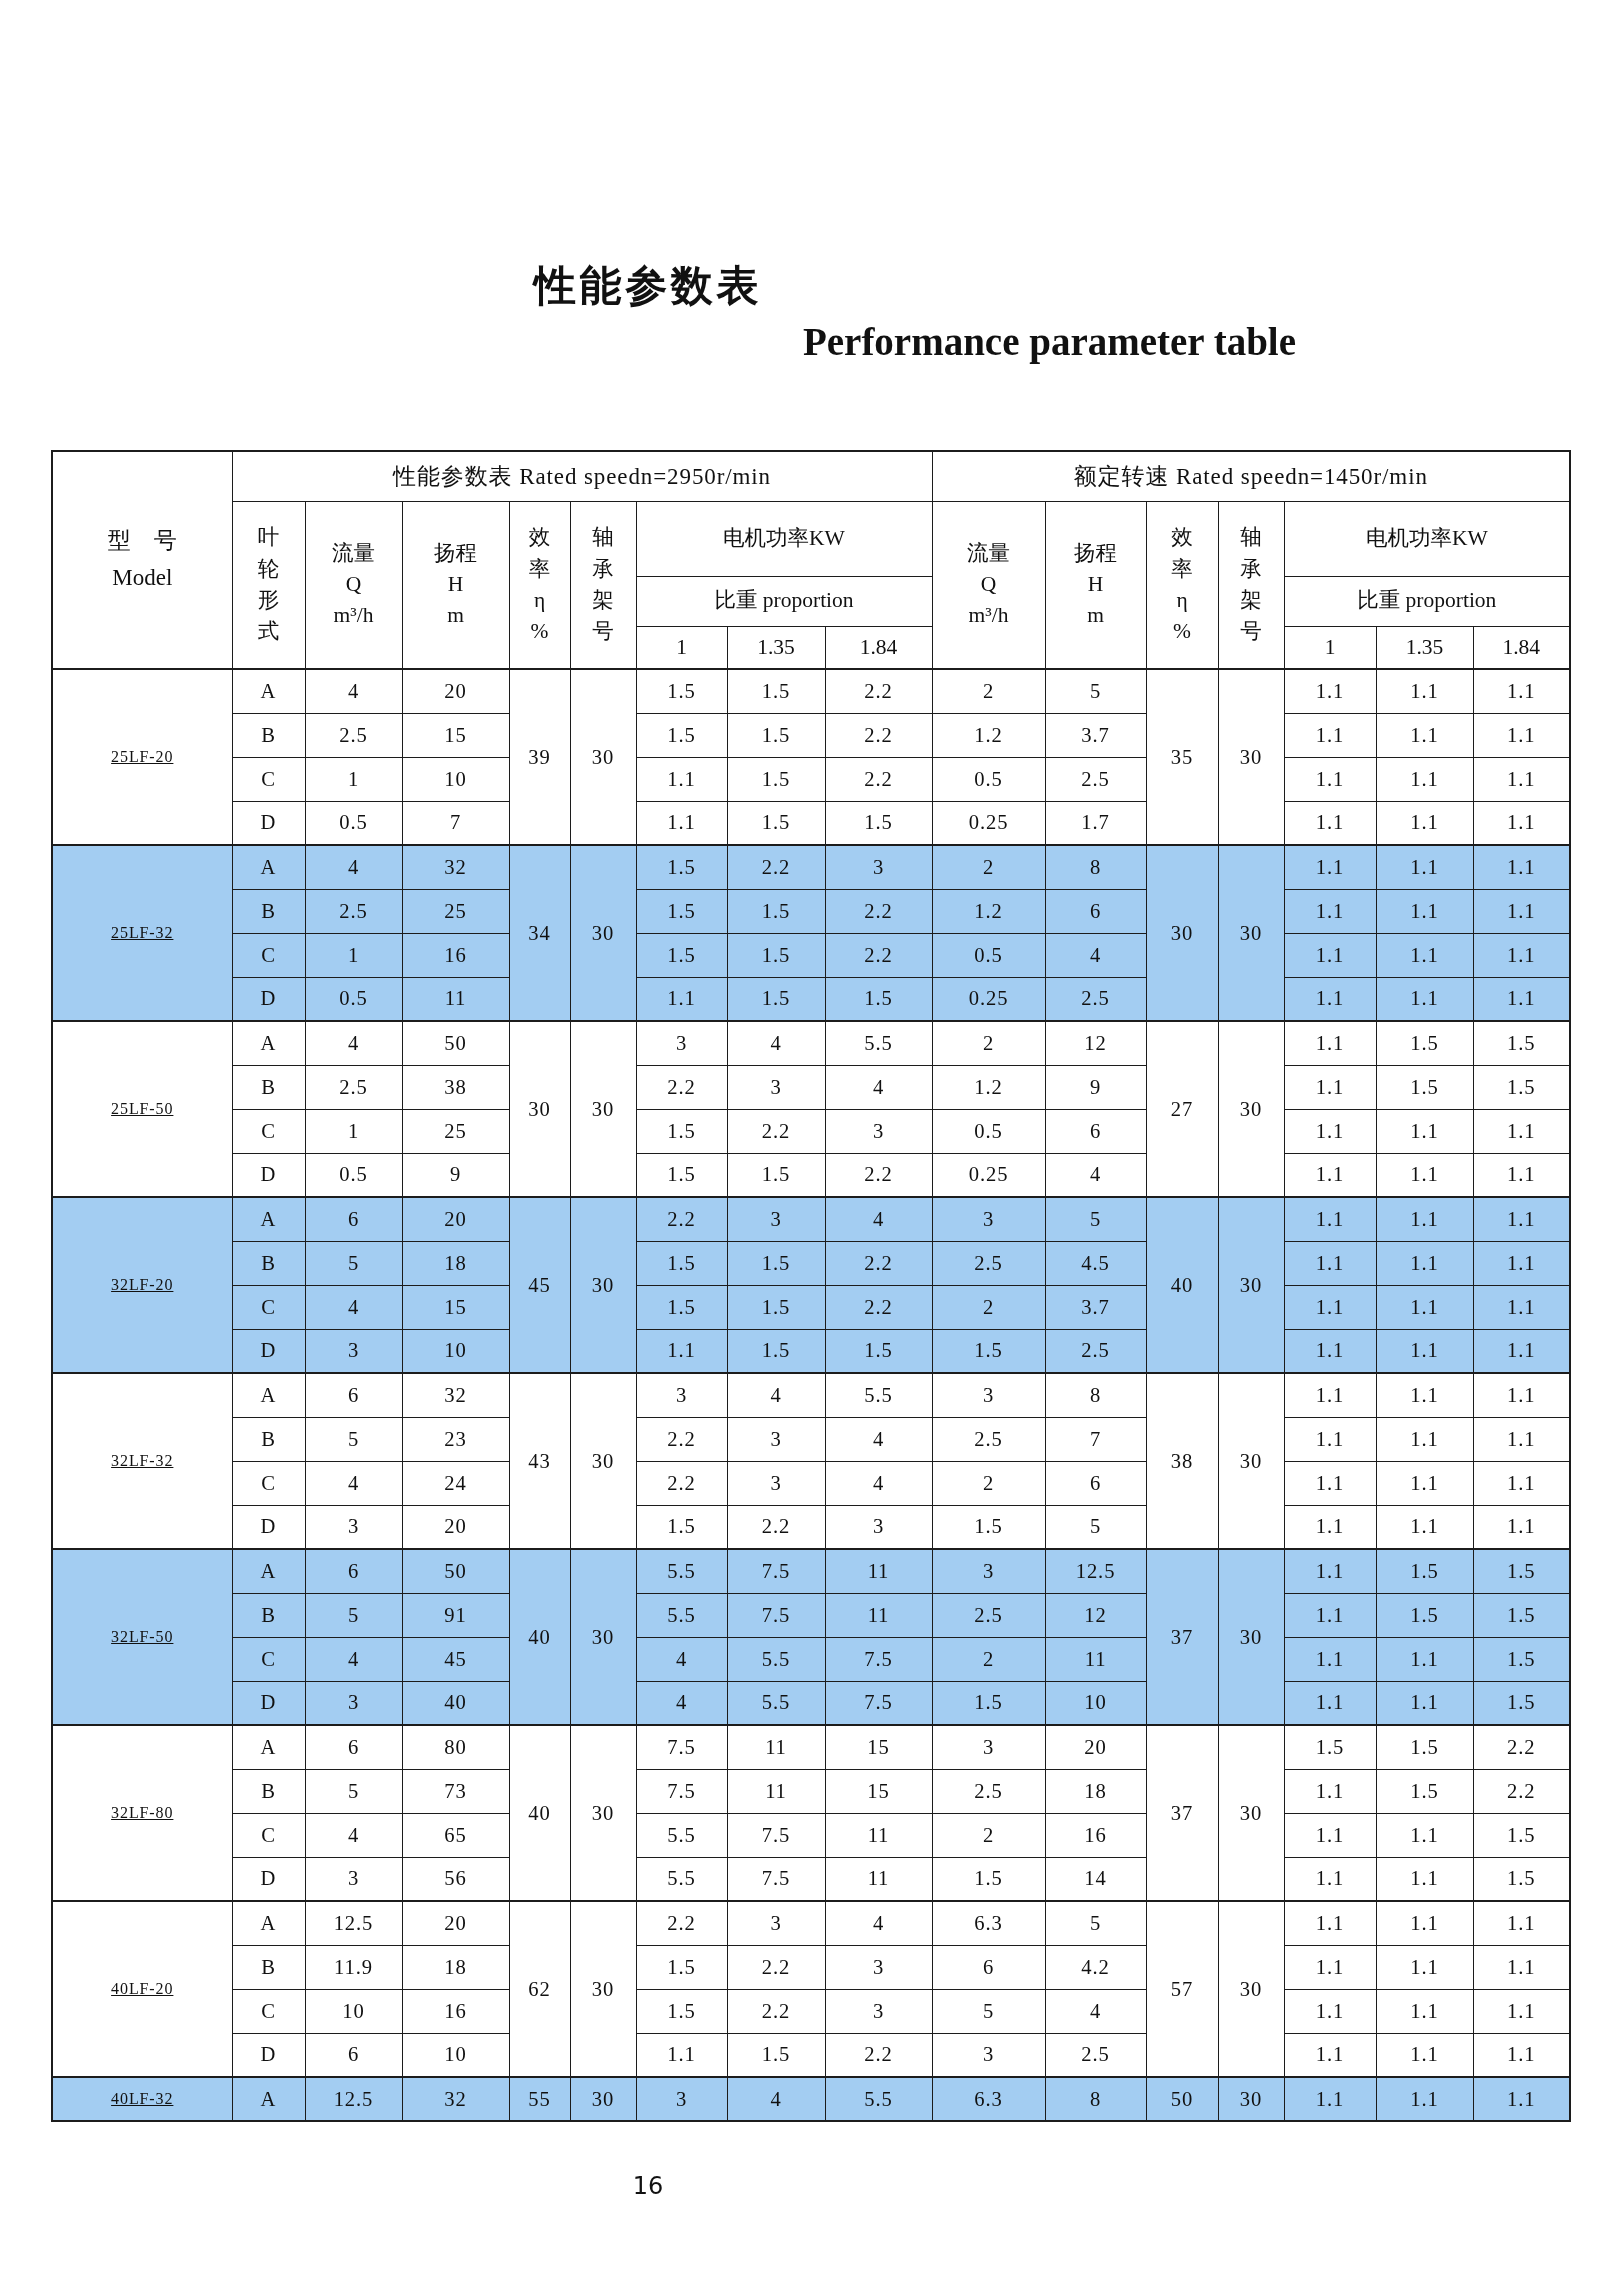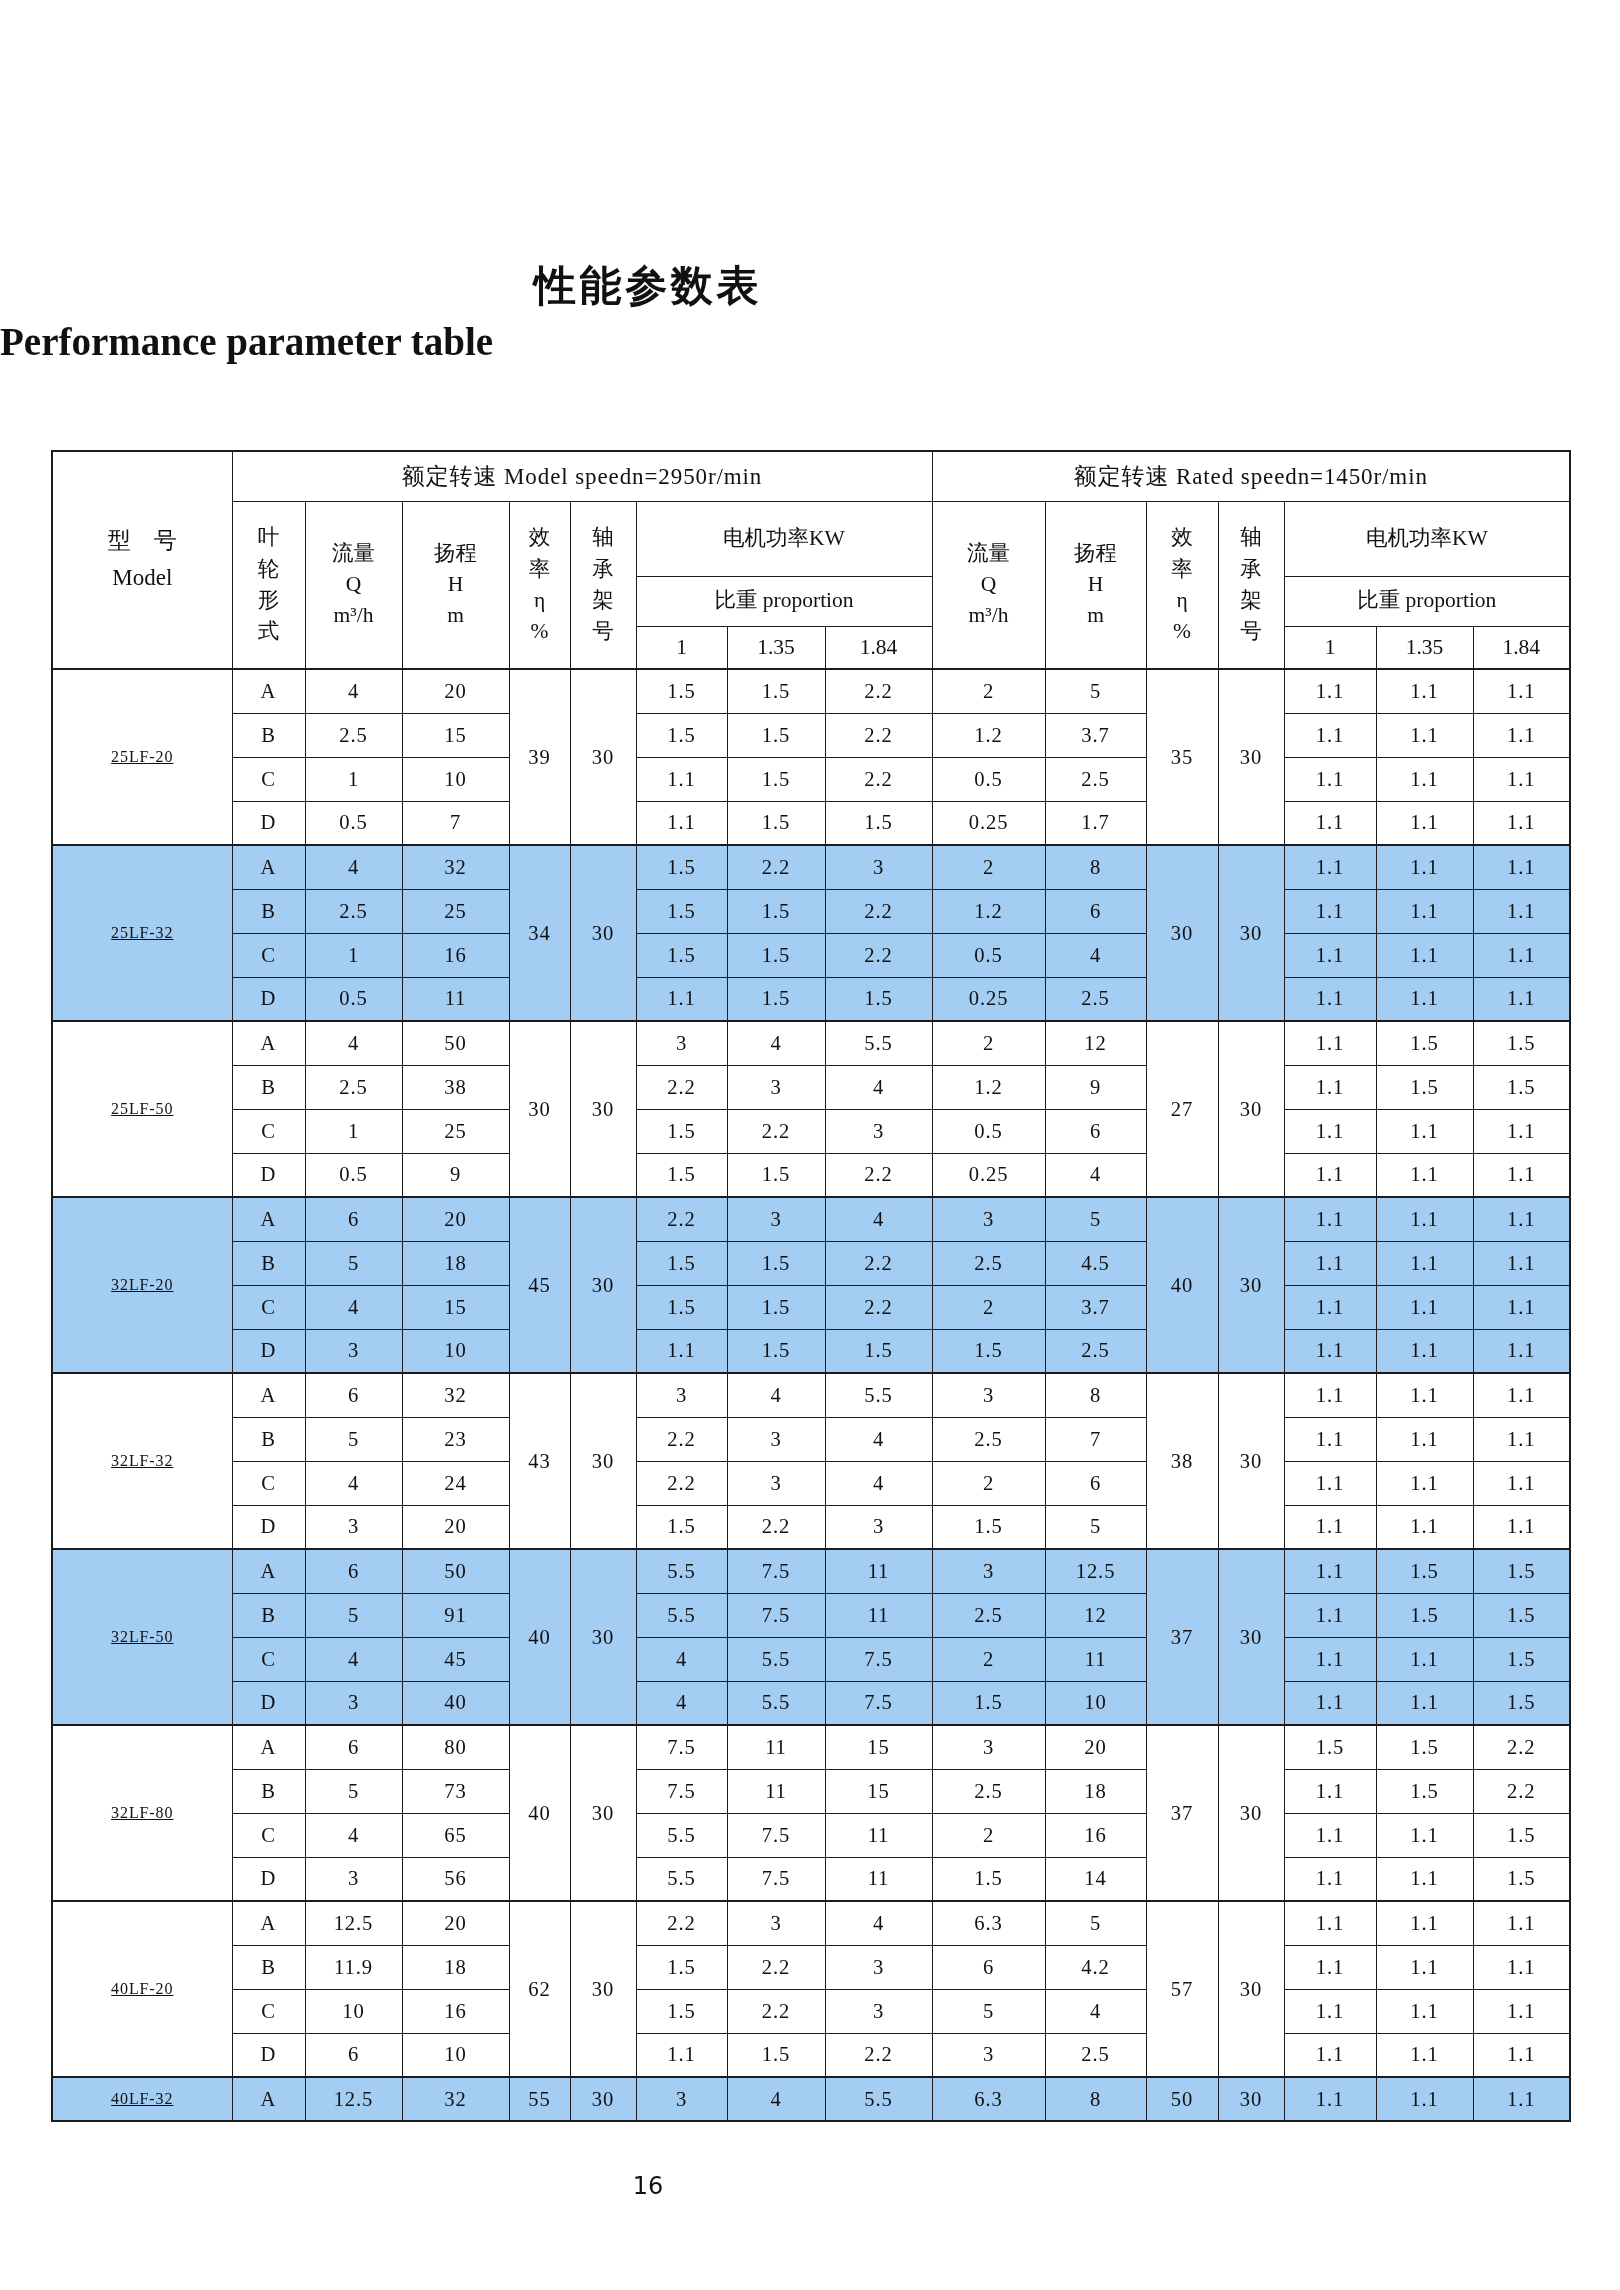--- a/index.html
+++ b/index.html
@@ -25,21 +25,21 @@
     text-align: center;
     font-size: 42px;
     font-weight: 700;
     letter-spacing: 3.6px;
   }
   .title-en {
     position: absolute;
     top: 319px;
     left: 0;
     width: 100%;
-    text-align: left;
+    text-align: right;
     font-size: 39px;
     font-weight: 700;
   }
   table.perf {
     position: absolute;
     left: 51px;
     top: 450px;
     width: 1518px;
     border-collapse: collapse;
     table-layout: fixed;
@@ -105,21 +105,21 @@
         <col style="width:72px">
       <col style="width:66px">
         <col style="width:92px">
         <col style="width:97px">
         <col style="width:97px">
     </colgroup>
     <thead>
       <tr class="h1">
         <th class="model-h" rowspan="4">型　号
 Model</th>
-        <th class="speed" colspan="8">额定转速 Model speedn=2950r/min</th>
+        <th class="speed" colspan="8">性能参数表 Rated speedn=2950r/min</th>
         <th class="speed" colspan="7">额定转速 Rated speedn=1450r/min</th>
       </tr>
       <tr class="h2">
         <th class="vstack" rowspan="3">叶
 轮
 形
 式</th>
         <th class="vstack" rowspan="3">流量
 Q
 m³/h</th>

